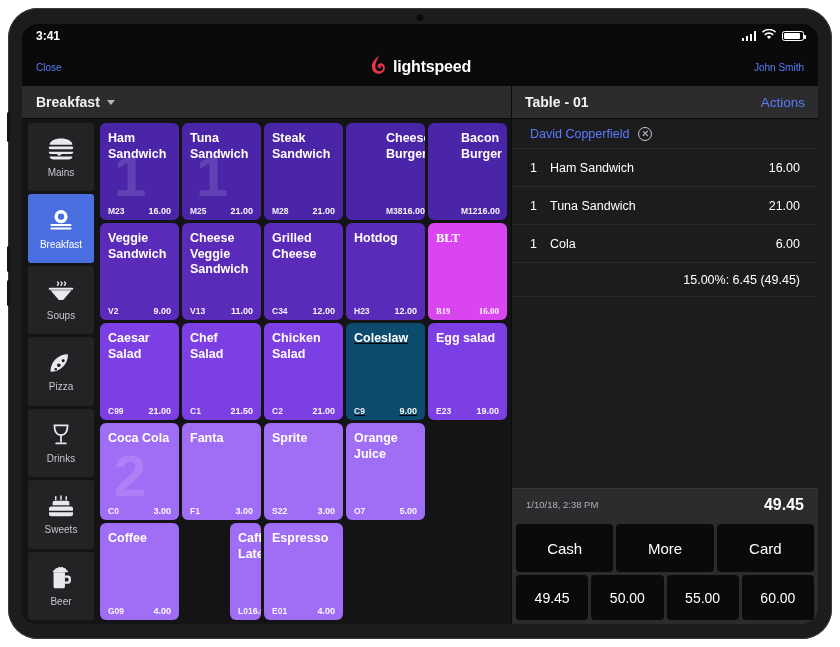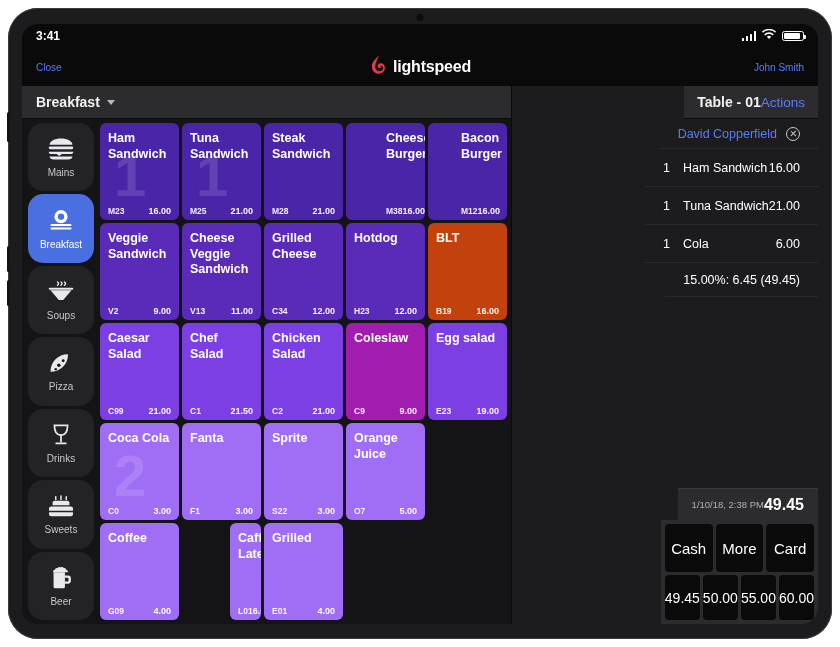--- a/index.html
+++ b/index.html
@@ -93,21 +93,21 @@
   }
 
   #menu-area { flex: 1 1 auto; display: flex; min-height: 0; background: #141416; }
 
   
   #catbar { width: 76px; flex: 0 0 76px; display: flex; flex-direction: column;
             padding: 4px 4px 4px 6px; gap: 3px; background: #141416; }
   .cat {
     flex: 1 1 0; min-height: 0;
     background: #232326;
-    border-radius: 15px;
+    border-radius: 3px;
     display: flex; flex-direction: column; align-items: center; justify-content: center;
     gap: 5px; cursor: pointer;
   }
   .cat.active { background: #4a6fe0; }
   .cat-label { color: #c6c6cc; font-size: 10px; }
   .cat.active .cat-label { color: #ffffff; }
   .cat-icon { width: 28px; height: 26px; display:flex; align-items:center; justify-content:center; }
   .cat-icon svg { width: 100%; height: 100%; fill: #e8e8ee; }
   .cat.active .cat-icon svg { fill: #ffffff; }
 
@@ -144,21 +144,21 @@
     position: absolute; left: 14px; top: 8px; bottom: 0;
     display: flex; align-items: center;
     font-size: 58px; font-weight: bold;
     color: rgba(255,255,255,0.13);
     z-index: 1; pointer-events: none; line-height: 1;
   }
   .tile.empty { background: transparent !important; cursor: default; }
 
   
   #right { flex: 1 1 auto; display: flex; flex-direction: column;
-           background: #1c1c1e; border-left: 1px solid #0a0a0b; min-width: 0; align-items: flex-end; }
+           background: #1c1c1e; border-left: 1px solid #0a0a0b; min-width: 0; }
 
   #order-header {
     height: 33px; flex: 0 0 33px; background: #2c2c2e;
     display: flex; align-items: center; justify-content: space-between;
     padding: 0 13px; border-bottom: 1px solid #0a0a0b;
   }
   #table-title { color: #f2f2f2; font-size: 14px; font-weight: bold; }
   #actions-link { color: #5b7cfa; font-size: 13.5px; cursor: pointer; }
 
   #customer-row {
@@ -405,21 +405,21 @@
                   <span class="tile-price">12.00</span>
                 </span>
               </div>
               <div class="tile" style="background: rgb(90, 42, 184);">
                 <span class="tile-name">Hotdog</span>
                 <span class="tile-foot">
                   <span class="tile-code">H23</span>
                   <span class="tile-price">12.00</span>
                 </span>
               </div>
-              <div class="tile" style="background: #c2410c;">
+              <div class="tile" style="background: #d946ef; font-family: Liberation Serif, serif;">
                 <span class="tile-name">BLT</span>
                 <span class="tile-foot">
                   <span class="tile-code">B19</span>
                   <span class="tile-price">16.00</span>
                 </span>
               </div>
               <div class="tile" style="background: rgb(124, 63, 228);">
                 <span class="tile-name">Caesar Salad</span>
                 <span class="tile-foot">
                   <span class="tile-code">C99</span>
@@ -433,21 +433,21 @@
                   <span class="tile-price">21.50</span>
                 </span>
               </div>
               <div class="tile" style="background: rgb(124, 63, 228);">
                 <span class="tile-name">Chicken Salad</span>
                 <span class="tile-foot">
                   <span class="tile-code">C2</span>
                   <span class="tile-price">21.00</span>
                 </span>
               </div>
-              <div class="tile" style="background: #a21caf;">
+              <div class="tile" style="background: #0c4a6e; text-decoration: underline;">
                 <span class="tile-name">Coleslaw</span>
                 <span class="tile-foot">
                   <span class="tile-code">C9</span>
                   <span class="tile-price">9.00</span>
                 </span>
               </div>
               <div class="tile" style="background: rgb(124, 63, 228);">
                 <span class="tile-name">Egg salad</span>
                 <span class="tile-foot">
                   <span class="tile-code">E23</span>
@@ -492,21 +492,21 @@
                 </span>
               </div>
               <div class="tile" style="background: rgb(160, 110, 245); margin-left: 48px;">
                 <span class="tile-name">Caffee Late</span>
                 <span class="tile-foot">
                   <span class="tile-code">L01</span>
                   <span class="tile-price">6.00</span>
                 </span>
               </div>
               <div class="tile" style="background: rgb(160, 110, 245);">
-                <span class="tile-name">Grilled</span>
+                <span class="tile-name">Espresso</span>
                 <span class="tile-foot">
                   <span class="tile-code">E01</span>
                   <span class="tile-price">4.00</span>
                 </span>
               </div>
               <div class="tile empty"></div>
               <div class="tile empty"></div>
             </div>
         </div>
       </div>

